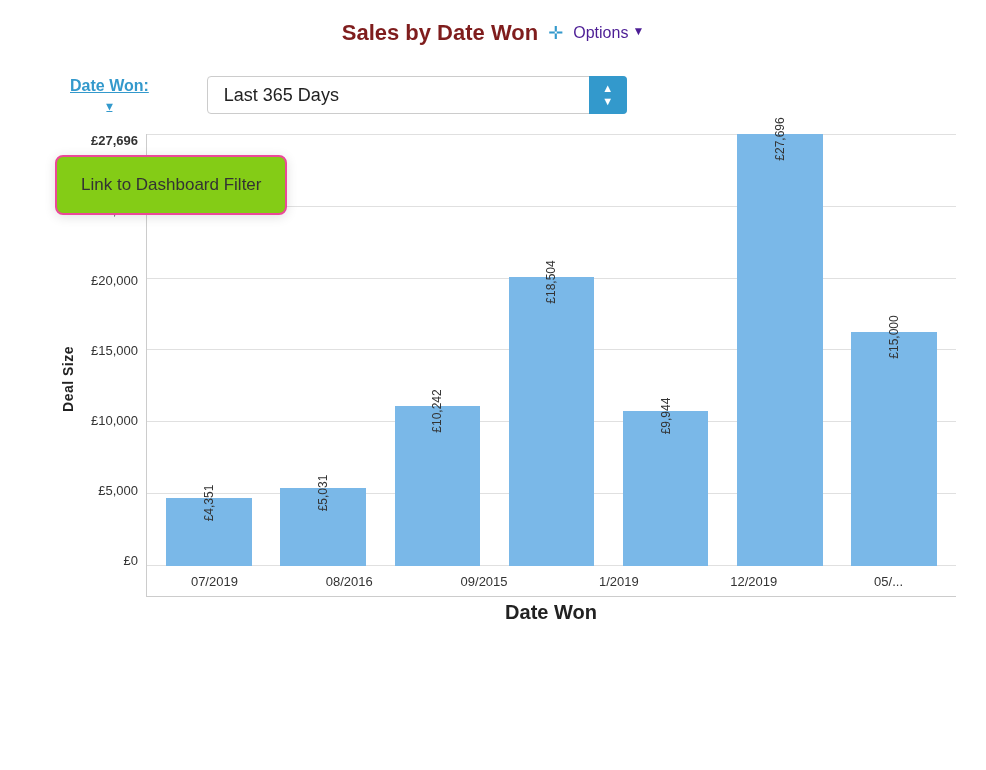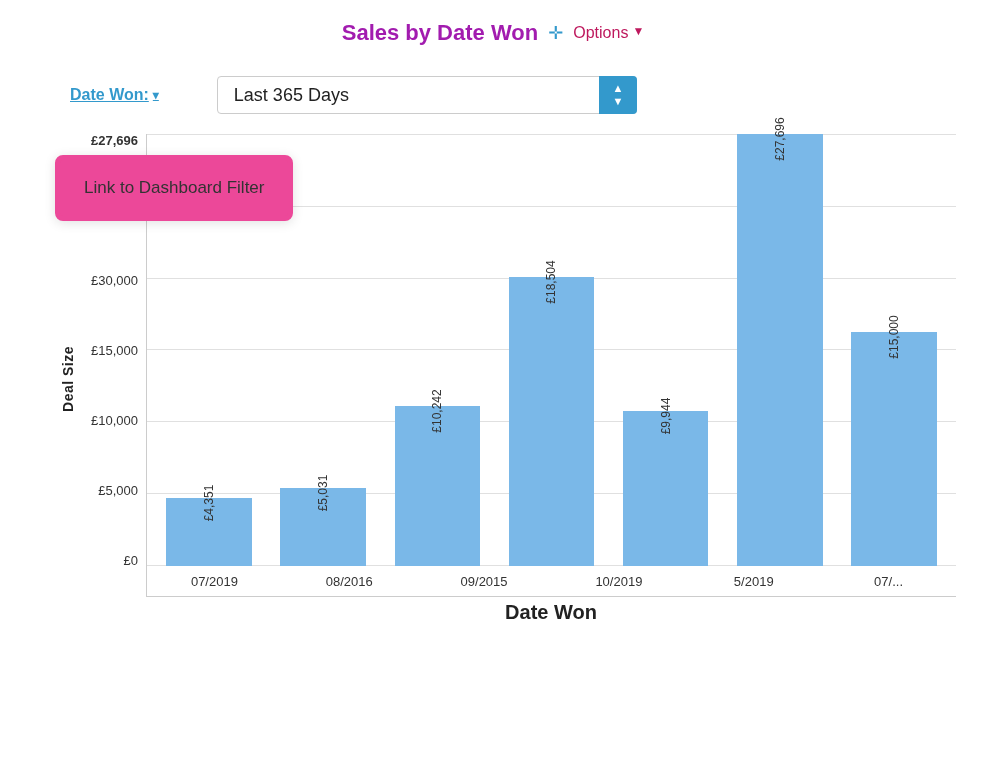--- a/index.html
+++ b/index.html
@@ -22,31 +22,31 @@
 
     
     .header {
       display: flex;
       justify-content: center;
       align-items: center;
       gap: 10px;
       margin-bottom: 30px;
     }
     .chart-title {
-      color: #a21caf;
+      color: #7f1d1d;
       font-size: 22px;
       font-weight: 700;
     }
     .move-icon {
       color: #3399cc;
       font-size: 18px;
       cursor: pointer;
     }
     .options-btn {
-      color: #be185d;
+      color: #4c1d95;
       font-size: 16px;
       font-weight: 500;
       cursor: pointer;
       display: flex;
       gap: 4px;
       background: none;
       border: none;
     }
     .options-caret {
       font-size: 12px;
@@ -62,20 +62,21 @@
     }
     .filter-label {
       color: #3399cc;
       font-size: 16px;
       font-weight: 600;
       text-decoration: underline;
       cursor: pointer;
       display: flex;
       align-items: center;
       gap: 4px;
+      flex-direction: column;
     }
     .filter-caret {
       font-size: 12px;
     }
     .filter-select-wrapper {
       position: relative;
       display: flex;
       padding-left: 46px;
     }
     .filter-select {
@@ -109,22 +110,22 @@
       color: #fff;
       font-size: 11px;
       line-height: 1;
     }
 
     
     .tooltip {
       position: absolute;
       top: 155px;
       left: 55px;
-      background: #ec4899;
-      border: 5px solid #ec4899;
+      background: #84cc16;
+      border: 2px solid #ec4899;
       border-radius: 8px;
       padding: 18px 24px;
       box-shadow: 0 2px 12px rgba(0,0,0,0.12);
       z-index: 10;
       font-size: 17px;
       color: #333;
       font-weight: 400;
       white-space: nowrap;
     }
 
@@ -316,21 +317,21 @@
     <span class="y-axis-label">Deal Size</span>
 
     <div class="chart-inner">
       <div class="chart-plot">
 
         <div class="y-ticks">
           <span class="y-tick">£0</span>
           <span class="y-tick">£5,000</span>
           <span class="y-tick">£10,000</span>
           <span class="y-tick">£15,000</span>
-          <span class="y-tick">£30,000</span>
+          <span class="y-tick">£20,000</span>
           <span class="y-tick">£25,000</span>
           <span class="y-tick bold">£27,696</span>
         </div>
 
         <div class="bars-area">
 
           <div class="grid-lines">
             <div class="grid-line"></div>
             <div class="grid-line"></div>
             <div class="grid-line"></div>
@@ -375,23 +376,23 @@
                 <div class="bar" style="height: 54.1594%;">
                   <span class="bar-label">£15,000</span>
                 </div>
               </div>
             </div>
 
           <div class="x-axis-labels" id="x-axis-labels">
           <div class="x-label">07/2019</div>
               <div class="x-label">08/2016</div>
               <div class="x-label">09/2015</div>
-              <div class="x-label">10/2019</div>
-              <div class="x-label">5/2019</div>
-              <div class="x-label">07/...</div>
+              <div class="x-label">1/2019</div>
+              <div class="x-label">12/2019</div>
+              <div class="x-label">05/...</div>
             </div>
         </div>
       </div>
 
       <div class="x-axis-title">Date Won</div>
     </div>
   </div>
 
 </div>
 

